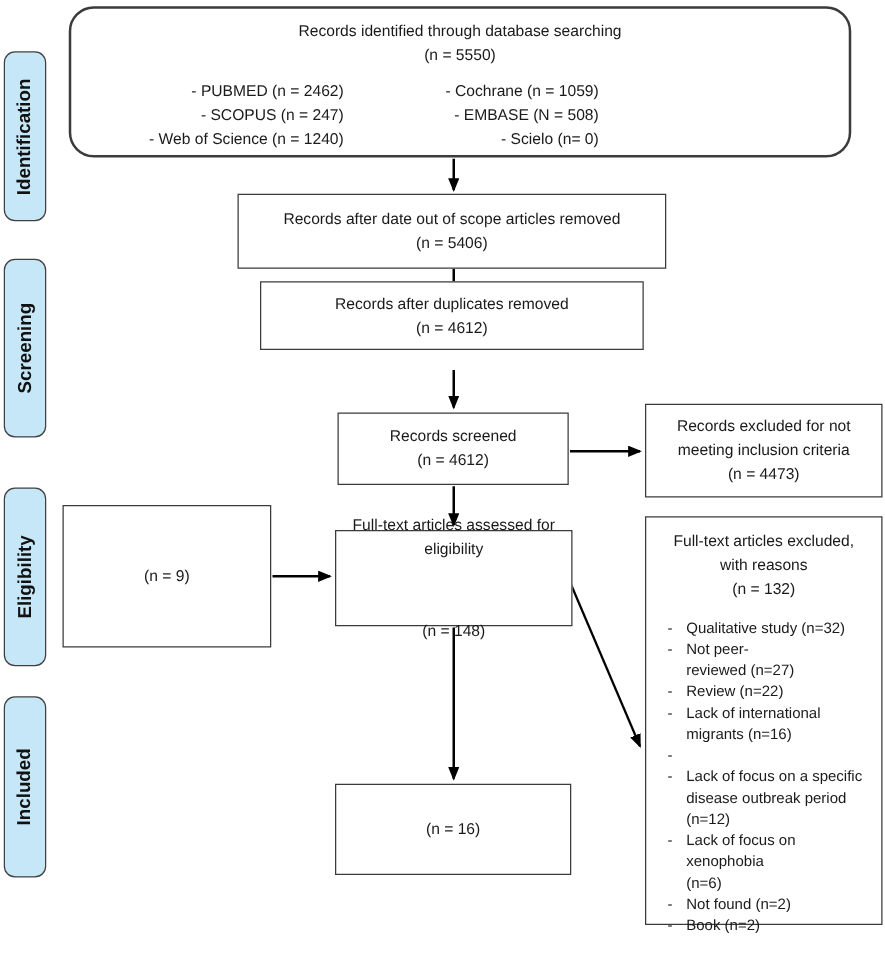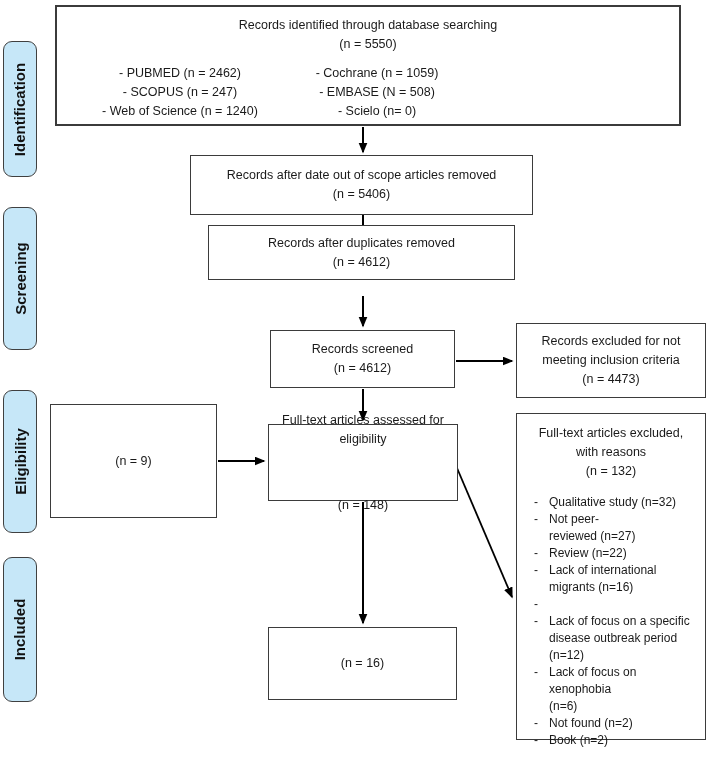--- a/index.html
+++ b/index.html
@@ -55,21 +55,21 @@
     justify-content: flex-start;
     padding-top: 9px;
   }
   .db-grid {
     width: 100%;
     box-sizing: border-box;
     margin-top: 10px;
     padding-left: 28px;
     display: grid;
     grid-template-columns: 190px 204px 1fr;
-    text-align: center;
+    text-align: right;
   }
   .db-col div { line-height: 19px; }
   
   .box.reasons {
     justify-content: flex-start;
     padding-top: 10px;
     text-align: left;
   }
   .reasons-head { width: 100%; text-align: center; }
   .reason-list { width: 100%; margin-top: 13px; font-size: 12px; line-height: 17px; }
@@ -108,21 +108,21 @@
   <div class="stage" style="top:207px; height:143px;">
     <span>Screening</span>
   </div>
   <div class="stage" style="top:390px; height:143px;">
     <span>Eligibility</span>
   </div>
   <div class="stage" style="top:557px; height:145px;">
     <span>Included</span>
   </div>
 
-  <div class="box top" style="left:55px; top:5px; width:626px; height:121px; border-width:2px;">
+  <div class="box top" style="left:55px; top:5px; width:626px; height:121px; border-width:2px;border-radius:20px;">
     <div>Records identified through database searching</div>
     <div>(n = 5550)</div>
     <div class="db-grid">
       <div class="db-col">
         <div>- PUBMED (n = 2462)</div>
         <div>- SCOPUS (n = 247)</div>
         <div>- Web of Science (n = 1240)</div>
       </div>
       <div class="db-col">
         <div>- Cochrane (n = 1059)</div>

